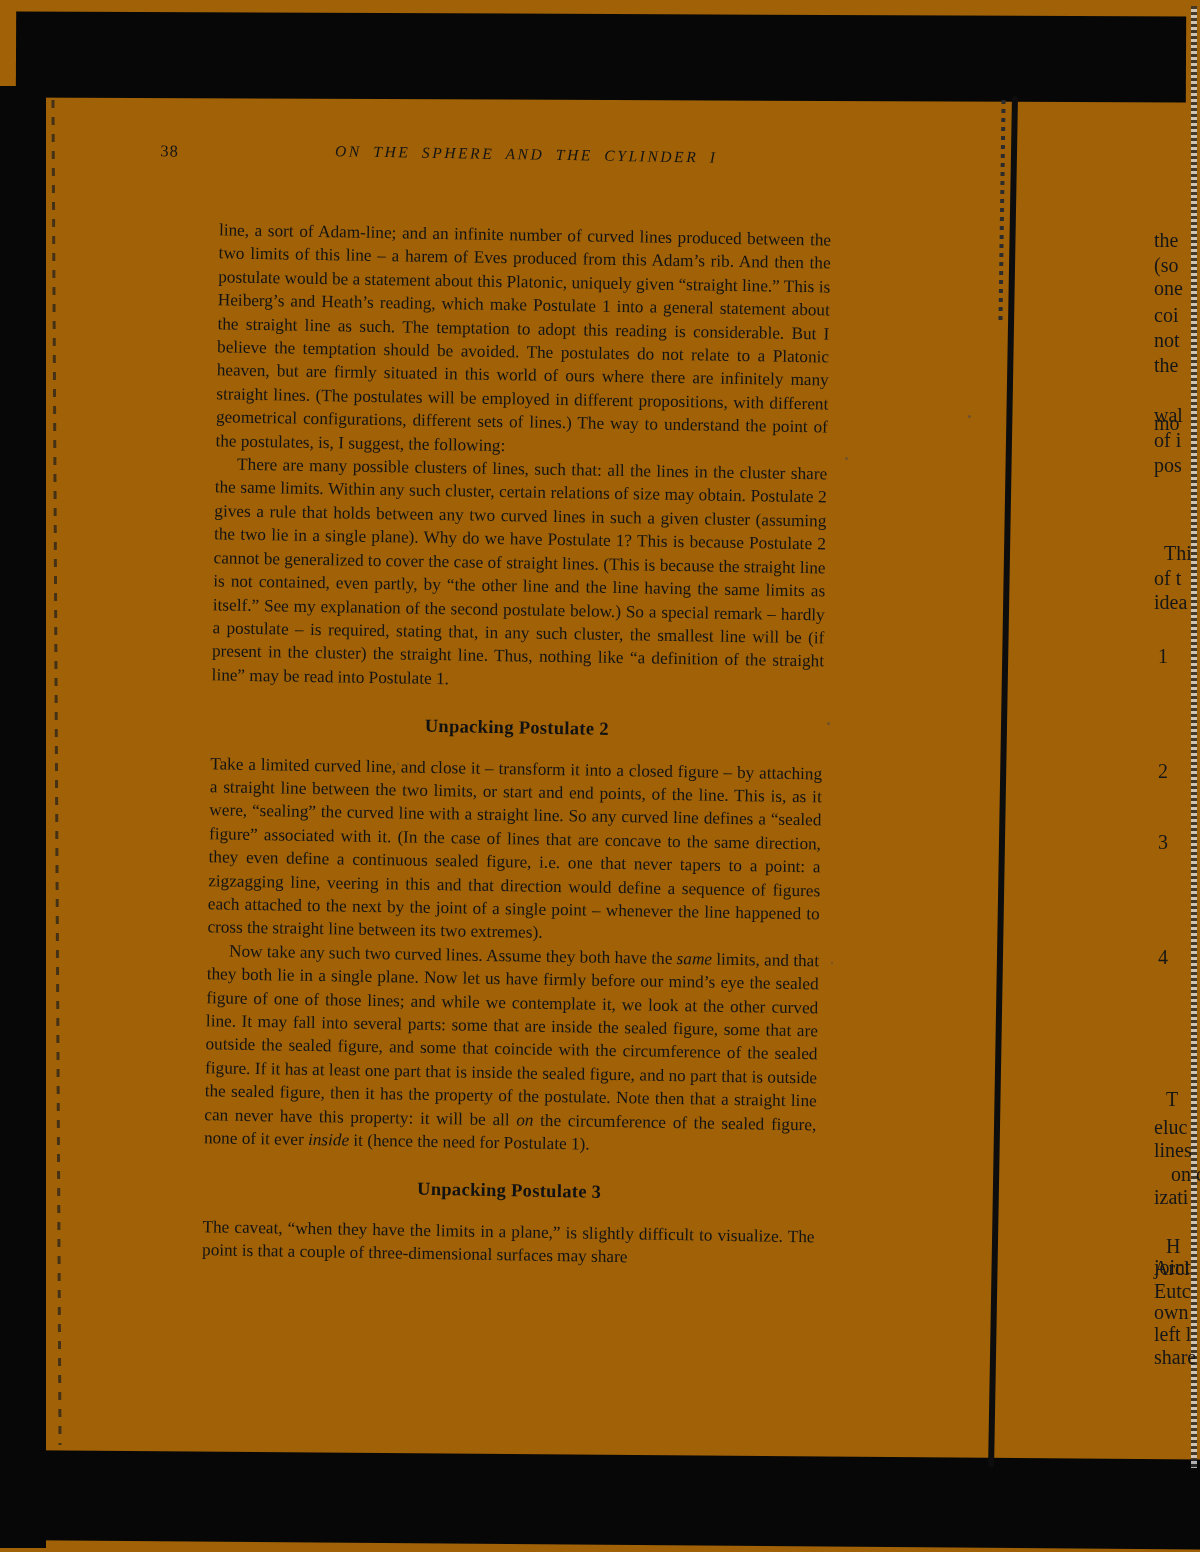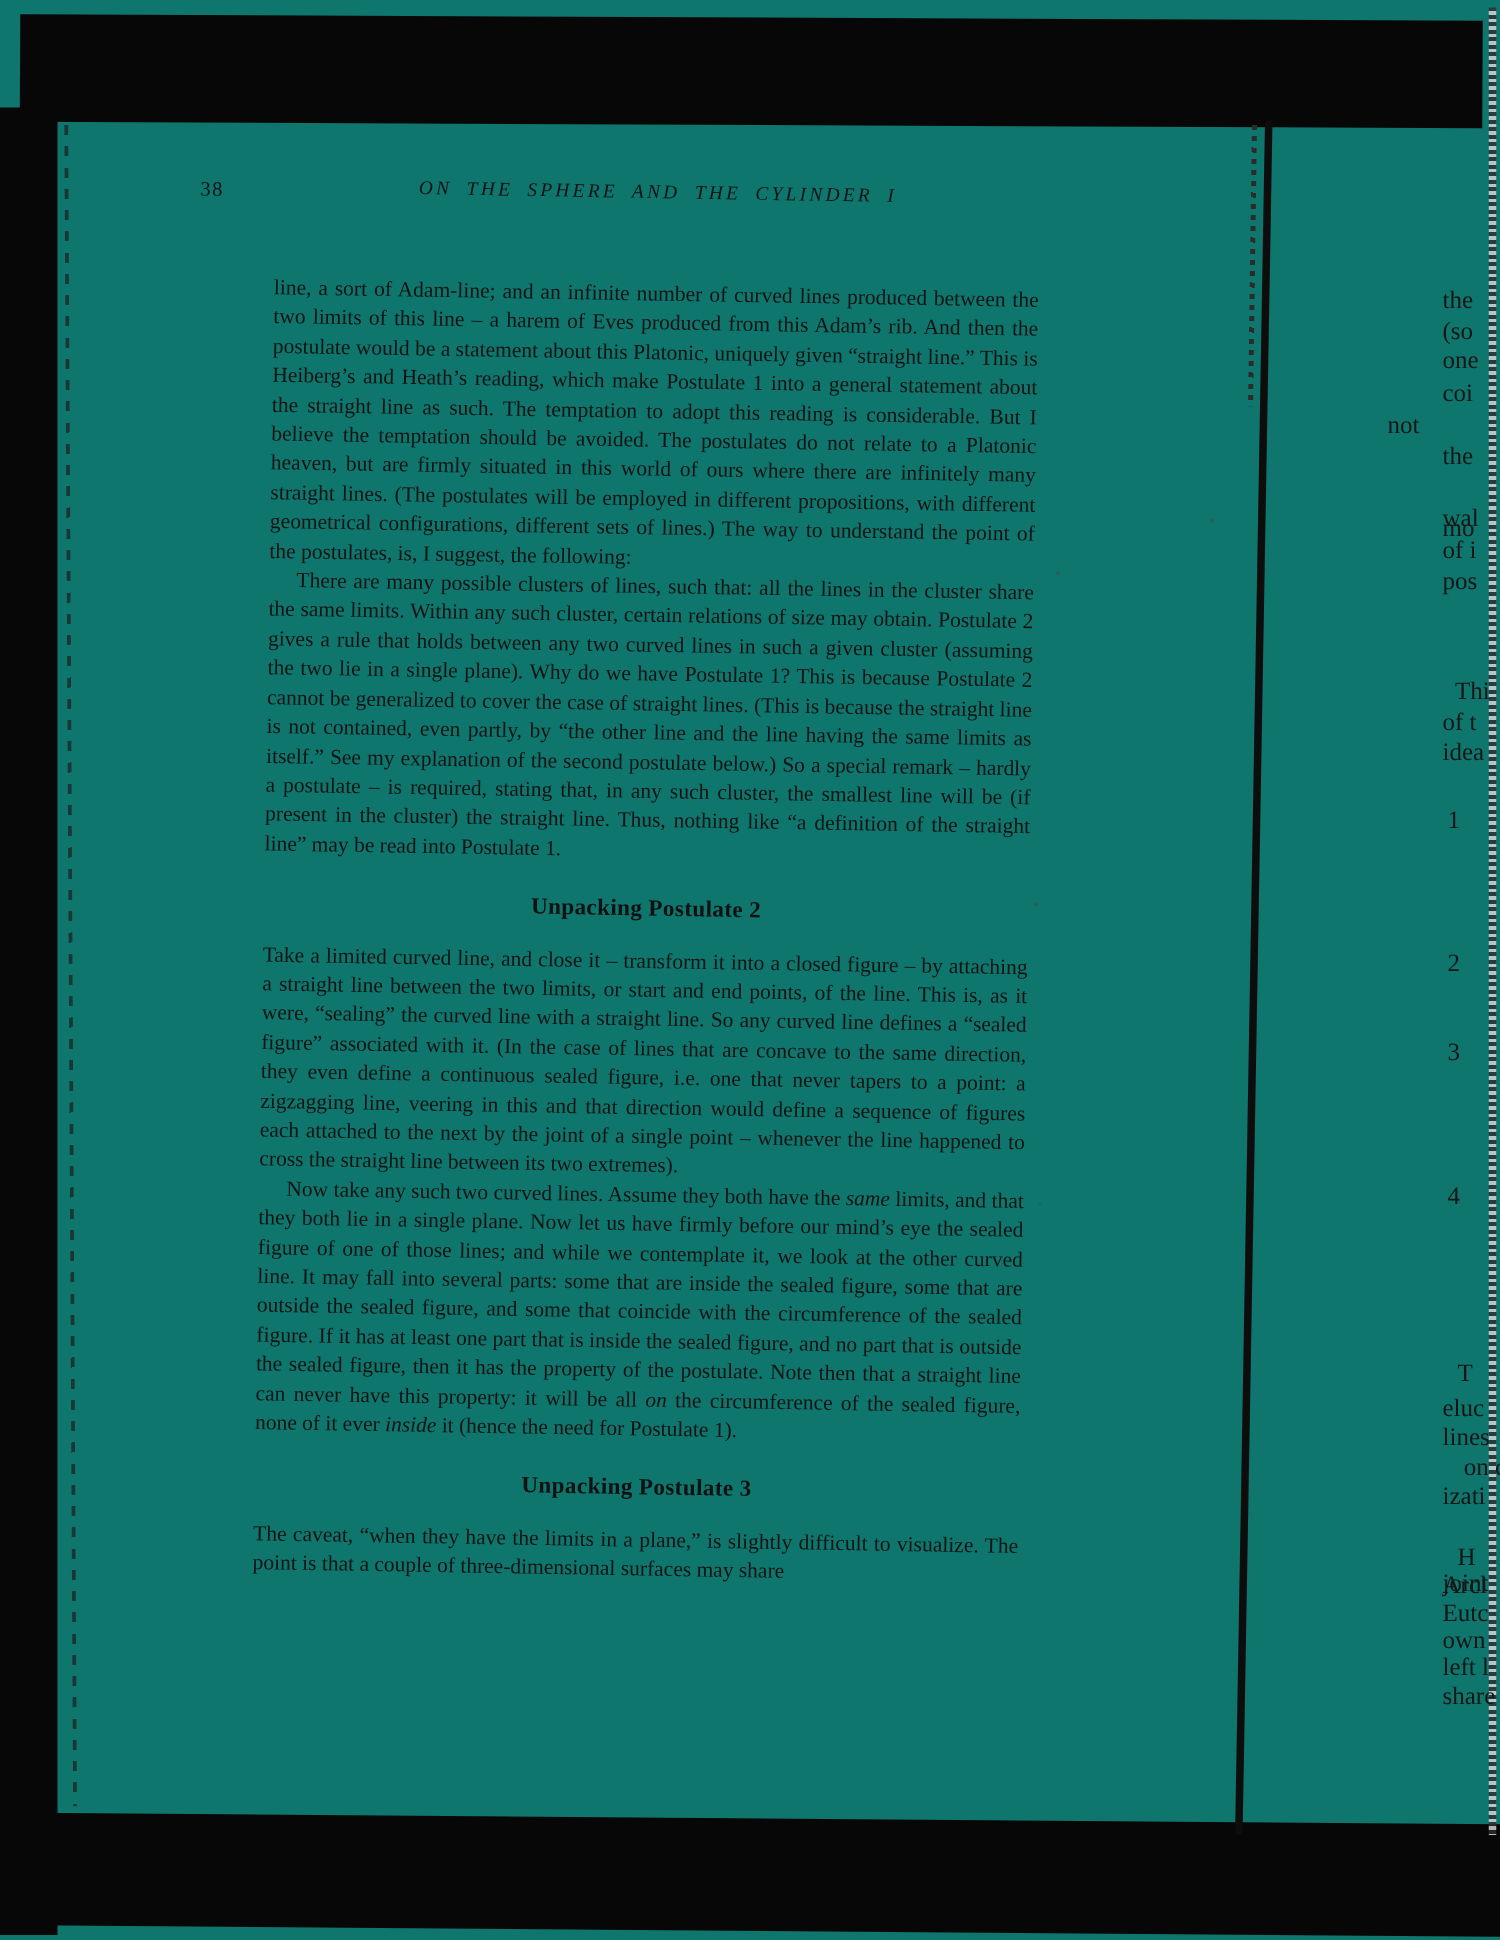--- a/index.html
+++ b/index.html
@@ -1,18 +1,18 @@
 <!DOCTYPE html>
 <html><head>
 <meta charset="utf-8">
 <style>
   html,body{margin:0;padding:0;background:#ffffff;}
   .canvas{
     position:relative;width:1200px;height:1552px;overflow:hidden;
-    background:#0f766e;font-family:"Liberation Serif","DejaVu Serif",serif;
+    background:#a16207;font-family:"Liberation Serif","DejaVu Serif",serif;
   }
   
   .top-band{position:absolute;left:16px;top:14px;width:1170px;height:86px;background:#070707;transform:rotate(.25deg);}
   .left-band{position:absolute;left:0;top:86px;width:46px;height:1462px;background:#070707;}
   .bottom-band{position:absolute;left:-4px;top:1450px;width:1212px;height:90px;background:#070707;transform:rotate(.45deg);transform-origin:left top;}
   .stitch-left{position:absolute;left:55px;top:100px;width:3px;height:1345px;opacity:.7;transform:rotate(-.3deg);
     background:repeating-linear-gradient(180deg,#1c1c1c 0 8px,transparent 8px 17px);}
   .gutter-line{position:absolute;left:1012px;top:96px;width:6px;height:1372px;background:#0d0d0d;border-radius:3px;
     transform:rotate(1deg);transform-origin:top left;}
   .gutter-stitch{position:absolute;left:1000px;top:100px;width:4px;height:225px;transform:rotate(.8deg);
@@ -63,21 +63,21 @@
         <h3 class="sec-heading">Unpacking Postulate 3</h3>
         <p class="para"><span>The caveat, “when they have the limits in a plane,” is slightly difficult to visualize. The point is that a couple of three-dimensional surfaces may share</span></p>
       </div>
   </div>
 
   <div class="right-page">
       <div class="frag" style="top: 229px; left: 1154px;">the</div>
       <div class="frag" style="top: 254px; left: 1154px;">(so</div>
       <div class="frag" style="top: 277px; left: 1154px;">one</div>
       <div class="frag" style="top: 304px; left: 1154px;">coi</div>
-      <div class="frag" style="top: 329px; left: 1110px;">not</div>
+      <div class="frag" style="top: 329px; left: 1154px;">not</div>
       <div class="frag" style="top: 354px; left: 1154px;">the</div>
       <div class="frag" style="top: 379px; left: 1154px; margin-top: 33px;">mo</div>
       <div class="frag" style="top: 404px; left: 1154px;">wal</div>
       <div class="frag" style="top: 429px; left: 1154px;">of i</div>
       <div class="frag" style="top: 454px; left: 1154px;">pos</div>
       <div class="frag" style="top: 542px; left: 1164px;">Thi</div>
       <div class="frag" style="top: 567px; left: 1154px;">of t</div>
       <div class="frag" style="top: 591px; left: 1154px;">idea</div>
       <div class="frag" style="top: 645px; left: 1158px;">1</div>
       <div class="frag" style="top: 760px; left: 1158px;">2</div>

